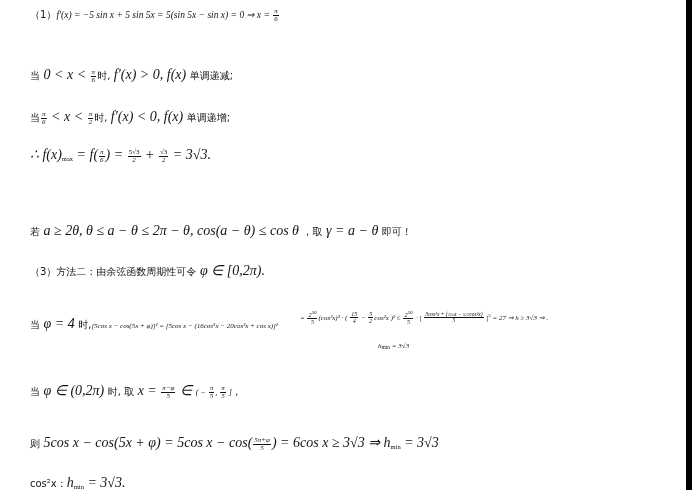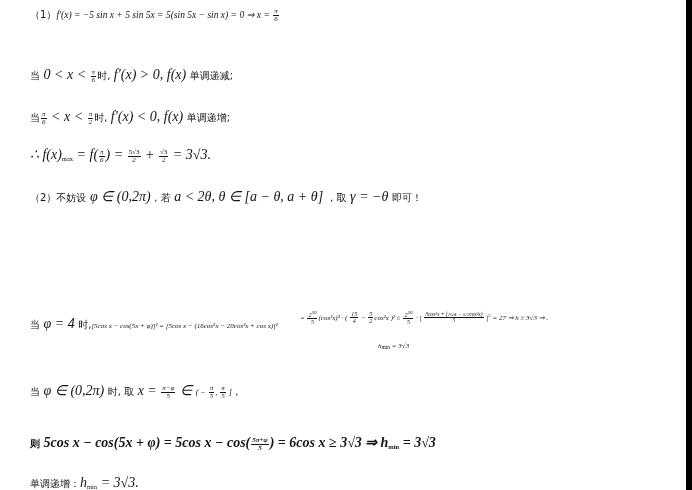--- a/index.html
+++ b/index.html
@@ -98,45 +98,48 @@
   </div>
 
   <div class="line" style="left:30px; top:108px;">
     <span class="cn">当</span><span class="frac"><span class="num">π</span><span class="den">6</span></span><span class="mathsmall"> &lt; x &lt; </span><span class="frac"><span class="num">π</span><span class="den">2</span></span><span class="cn">时,</span><span class="mathsmall"> f′(x) &lt; 0, f(x) </span><span class="cn">单调递增;</span>
   </div>
 
   <div class="line" style="left:30px; top:146px;">
     <span class="mathsmall">∴ f(x)</span><span class="sub">max</span><span class="mathsmall"> = f(</span><span class="frac"><span class="num">π</span><span class="den">6</span></span><span class="mathsmall">) = </span><span class="frac"><span class="num"><span class="rad">5√3</span></span><span class="den">2</span></span><span class="mathsmall"> + </span><span class="frac"><span class="num"><span class="rad">√3</span></span><span class="den">2</span></span><span class="mathsmall"> = 3√3.</span>
   </div>
 
-  <div class="line" style="left:30px; top:188px;">
-    <span class="cn">（2）不妨设</span><span class="mathsmall"> φ ∈ (0,2π)</span><span class="cn">，若</span><span class="mathsmall"> a &lt; 2θ, θ ∈ [a − θ, a + θ] </span><span class="cn">，取</span><span class="mathsmall"> γ = −θ </span><span class="cn">即可！</span>
+
+  <div class="line" style="left:30px; top:222px;">
+    <span class="cn">若</span><span class="mathsmall"> a ≥ 2θ, θ ≤ a − θ ≤ 2π − θ, cos(a − θ) ≤ cos θ </span><span class="cn">，取</span><span class="mathsmall"> γ = a − θ </span><span class="cn">即可！</span>
   </div>
 
-
+  <div class="line" style="left:30px; top:262px;">
+    <span class="cn">（3）方法二：由余弦函数周期性可令</span><span class="mathsmall"> φ ∈ [0,2π).</span>
+  </div>
 
   <div class="line" style="left:30px; top:315px;">
     <span class="cn">当</span><span class="mathsmall"> φ = 4 </span><span class="cn">时,</span><span class="tiny" style="font-style:italic;margin-top:12px;">[5cos x − cos(5x + φ)]² = [5cos x − (16cos⁵x − 20cos³x + cos x)]²</span>
   </div>
 
   <div class="line" style="left:300px; top:310px;">
     <span class="tiny" style="font-style:italic;">= </span><span class="frac" style="font-size:6px;"><span class="num">2<span style="font-size:5px;vertical-align:super;">50</span></span><span class="den">5</span></span><span class="tiny" style="font-style:italic;">(cos²x)³ · ( </span><span class="frac" style="font-size:6px;"><span class="num">15</span><span class="den">4</span></span><span class="tiny" style="font-style:italic;"> − </span><span class="frac" style="font-size:6px;"><span class="num">5</span><span class="den">2</span></span><span class="tiny" style="font-style:italic;">cos²x )² ≤ </span><span class="frac" style="font-size:6px;"><span class="num">2<span style="font-size:5px;vertical-align:super;">50</span></span><span class="den">5</span></span><span class="tiny" style="font-style:italic;"> · </span><span class="bigblock" style="font-size:6px;">[ <span class="frac" style="font-size:5.5px;"><span class="num">3cos²x + (<span style="font-size:5px;">15/4</span> − <span style="font-size:5px;">5/2</span>cos²x)</span><span class="den">5</span></span> ]<span style="font-size:5px;vertical-align:super;">5</span></span><span class="tiny" style="font-style:italic;"> = 27 ⇒ h ≥ 3√3 ⇒ </span><span class="tiny">.</span>
   </div>
 
   <div class="line" style="left:378px; top:338px;">
     <span class="tiny" style="font-style:italic;">h</span><span class="sub" style="font-size:5.5px;">min</span><span class="tiny" style="font-style:italic;"> = 3√3</span>
   </div>
 
   <div class="line" style="left:30px; top:382px;">
     <span class="cn">当</span><span class="mathsmall"> φ ∈ (0,2π) </span><span class="cn">时, 取</span><span class="mathsmall"> x = </span><span class="frac"><span class="num">π−φ</span><span class="den">5</span></span><span class="mathsmall"> ∈ </span><span class="bigblock" style="font-size:8px;font-style:italic;">( − <span class="frac"><span class="num">π</span><span class="den">5</span></span>, <span class="frac"><span class="num">π</span><span class="den">5</span></span> ]</span><span class="cn">，</span>
   </div>
 
-  <div class="line" style="left:30px; top:434px;font-weight:bold;">
+  <div class="line" style="left:30px; top:434px;">
     <span class="cn">则</span><span class="mathsmall"> 5cos x − cos(5x + φ) = 5cos x − cos(</span><span class="frac"><span class="num">5π+φ</span><span class="den">5</span></span><span class="mathsmall">) = 6cos x ≥ 3√3 ⇒ h</span><span class="sub">min</span><span class="mathsmall"> = 3√3</span>
   </div>
 
   <div class="line" style="left:30px; top:474px;">
-    <span class="cn">单调递增：</span><span class="mathsmall">h</span><span class="sub">min</span><span class="mathsmall"> = 3√3.</span>
+    <span class="cn">cos²x：</span><span class="mathsmall">h</span><span class="sub">min</span><span class="mathsmall"> = 3√3.</span>
   </div>
 
   <div class="rightedge"></div>
 
 </div>
 
 </body></html>

